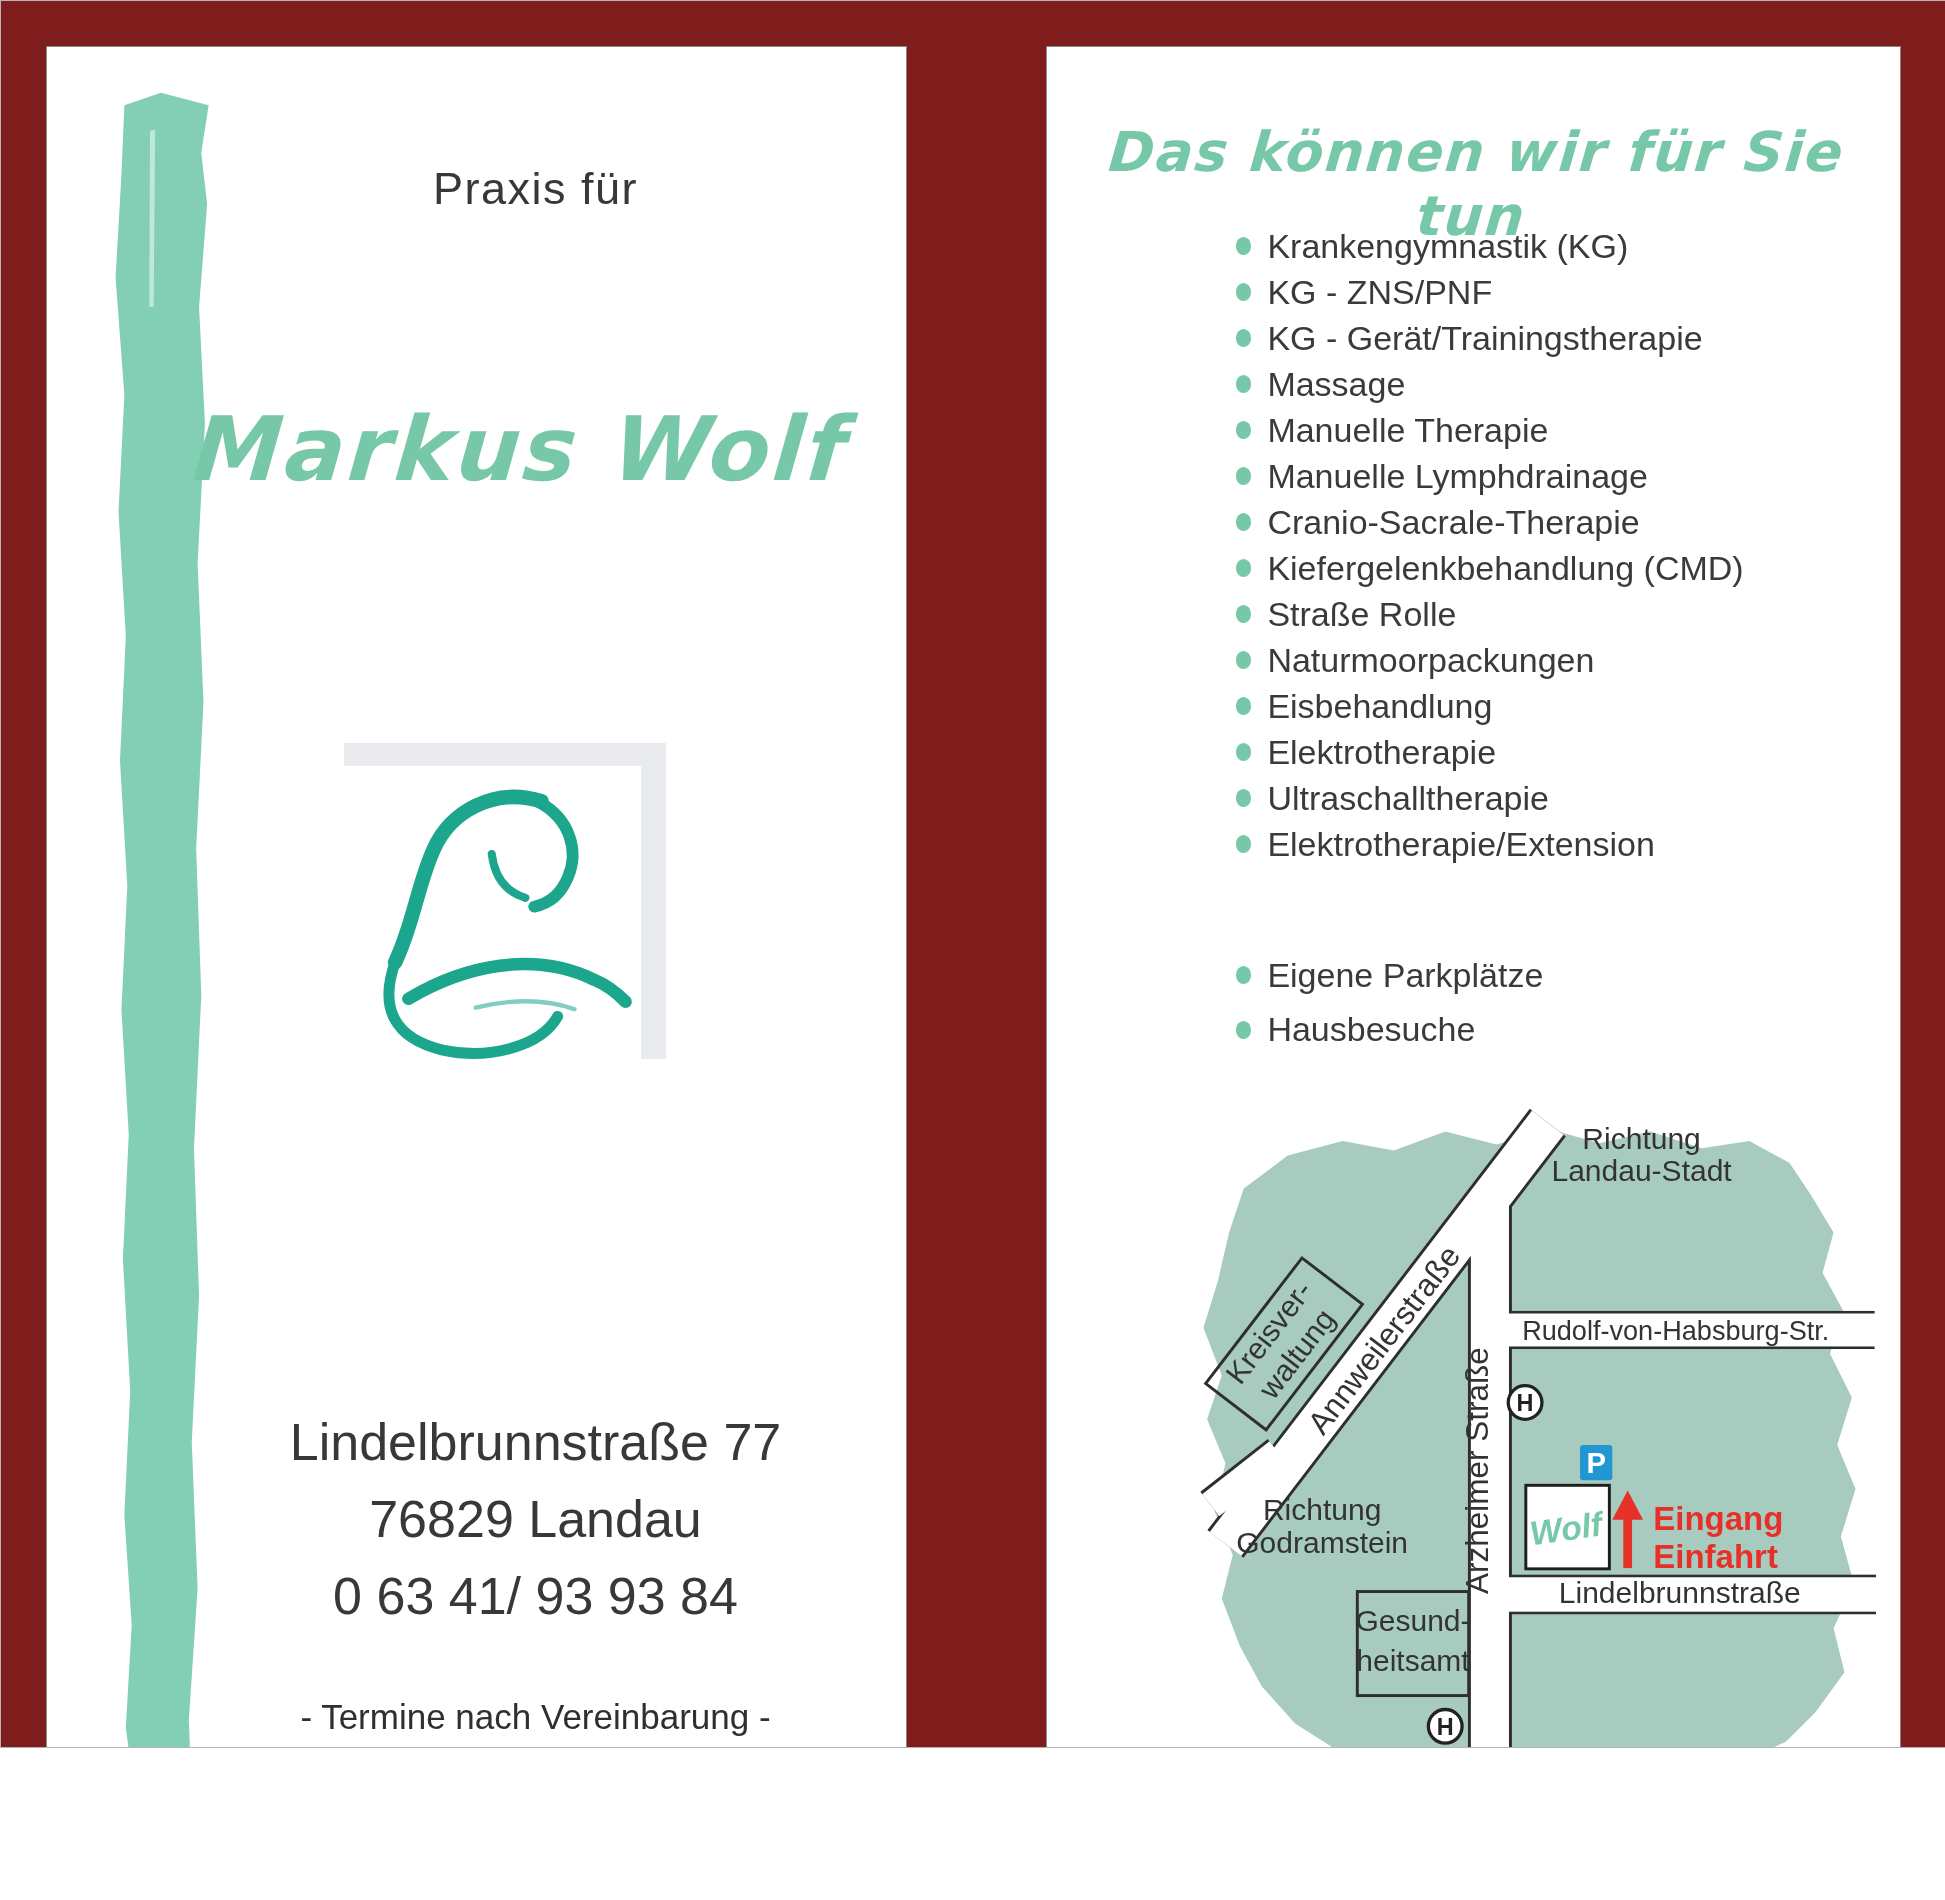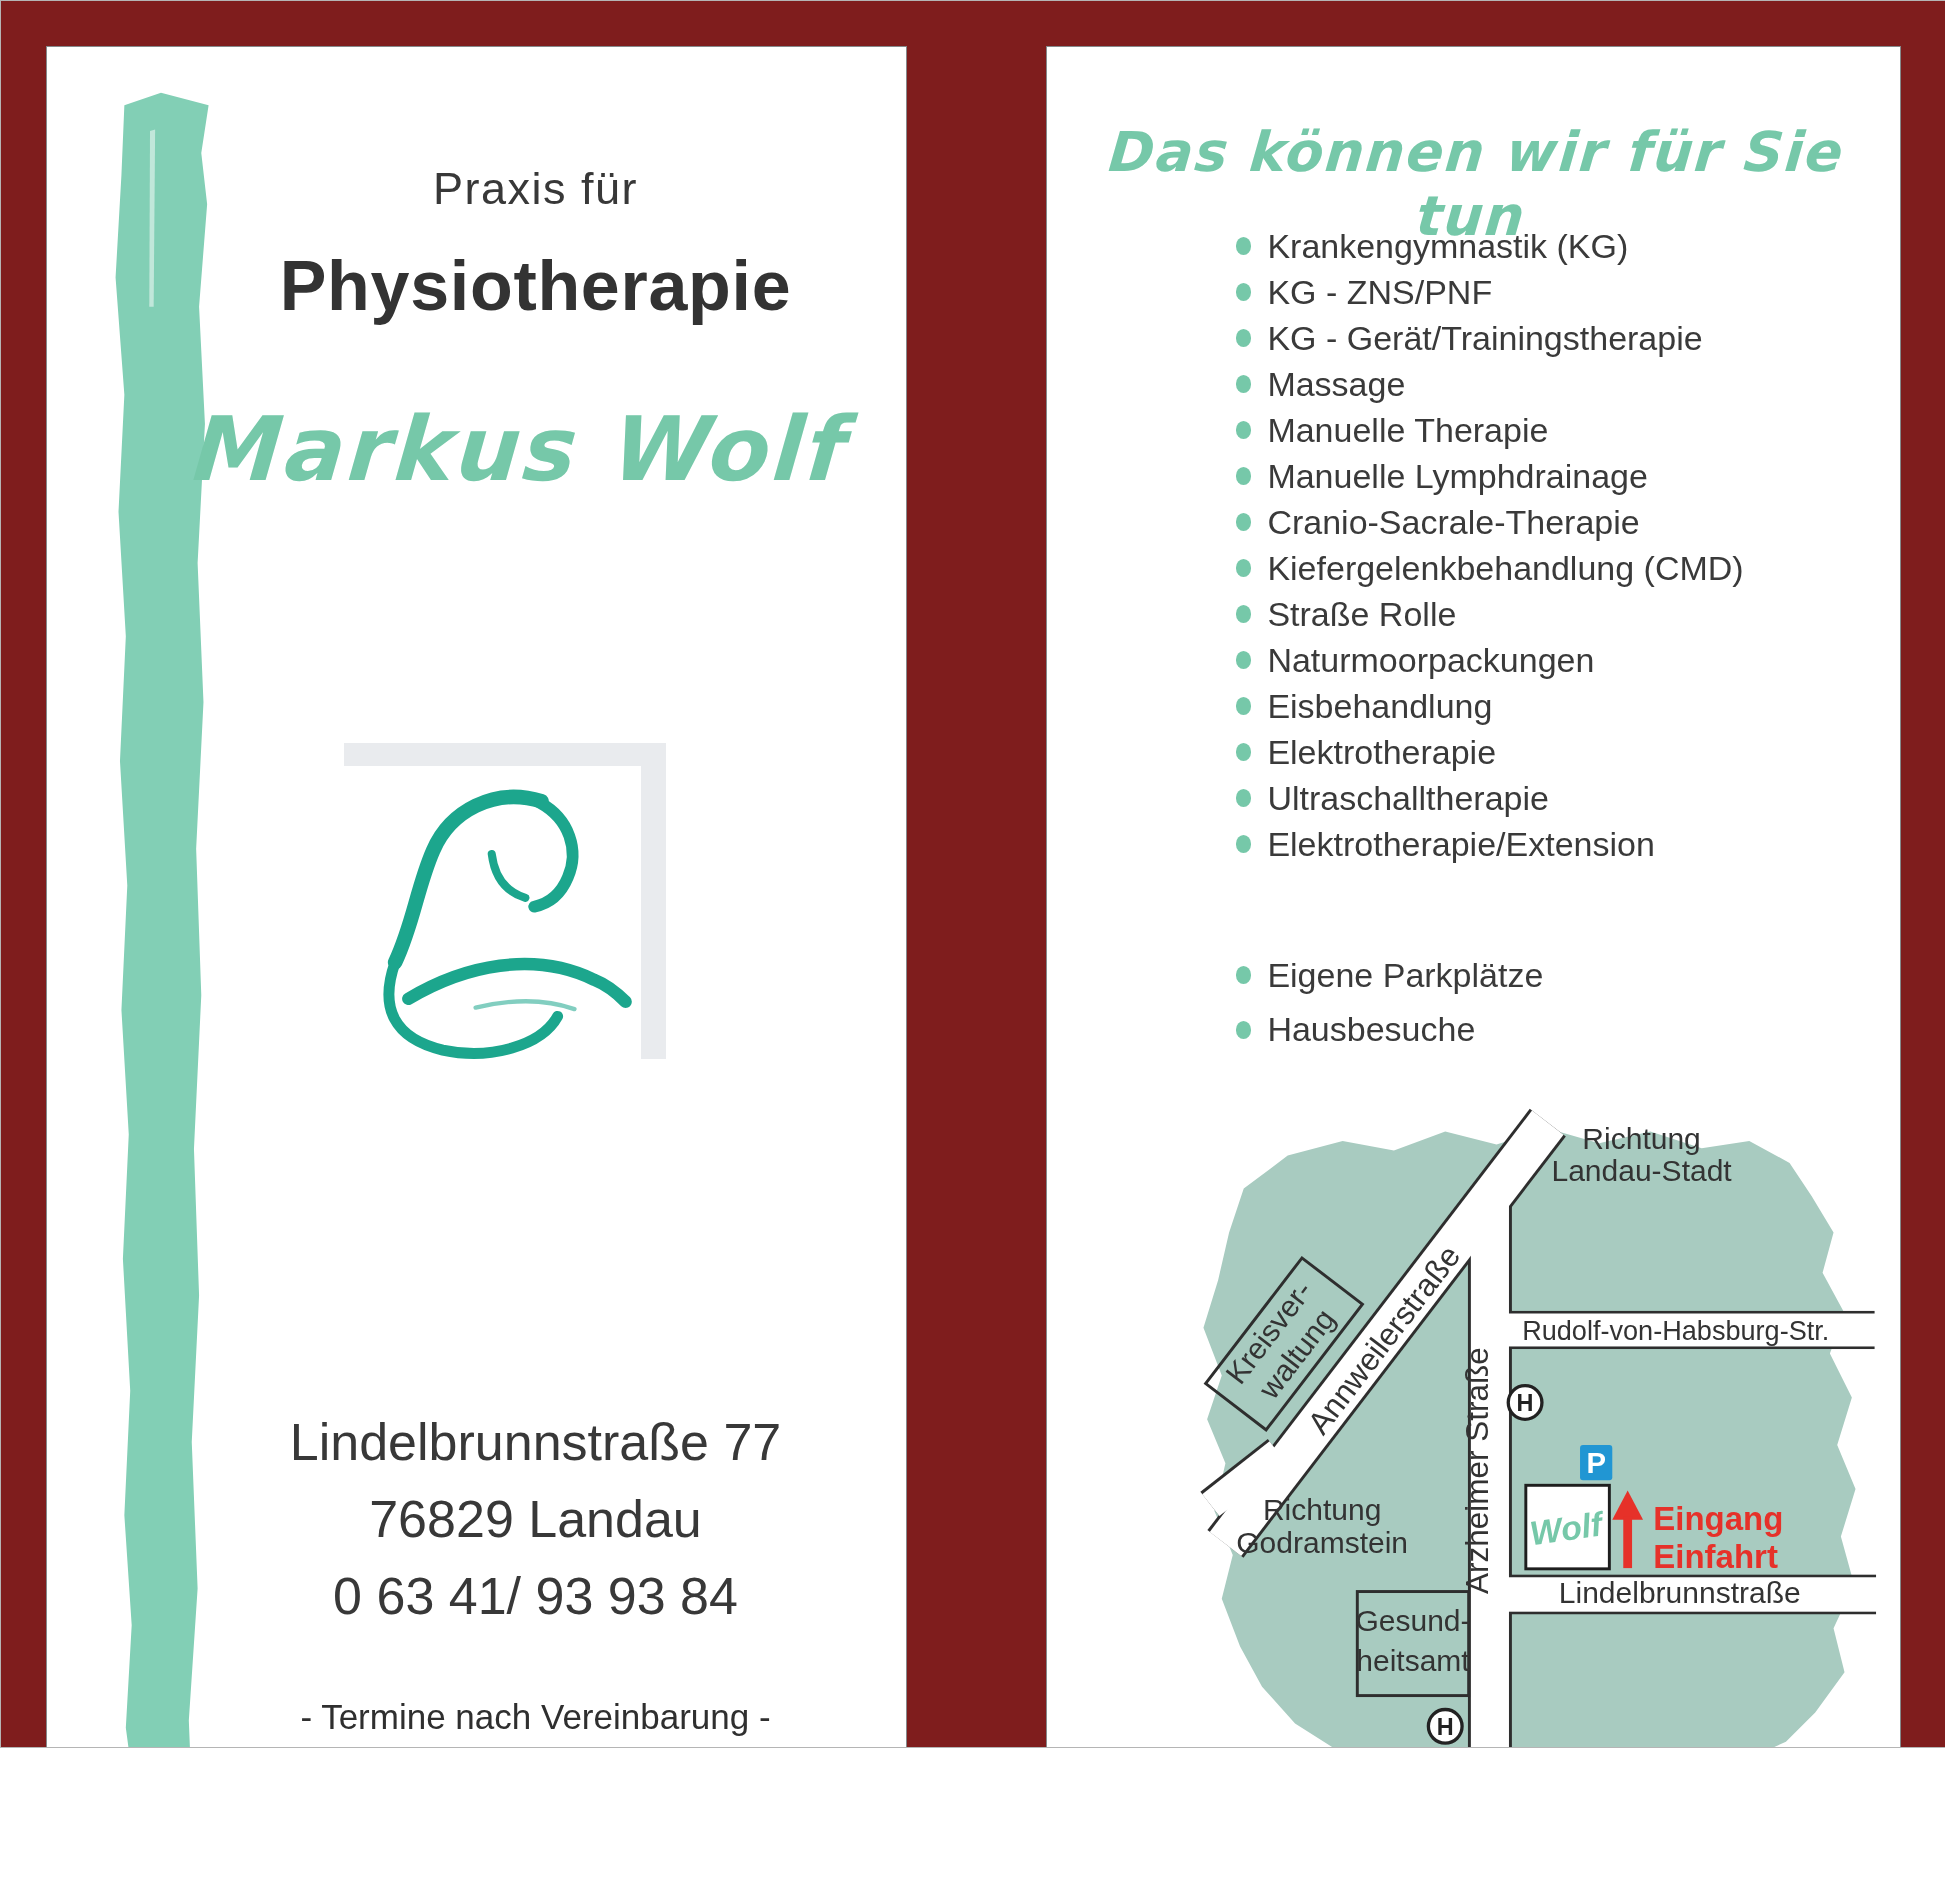--- a/index.html
+++ b/index.html
@@ -37,21 +37,20 @@
 
     <svg class="abs" style="left:26px;top:40px;" width="154" height="1736" viewBox="0 0 210 2370">
       <path fill="#82cfb5" d="M70,25 L120,8 L185,25 L175,90 L183,160 L172,300 L180,460 L170,650 L178,840 L168,1040
         L175,1240 L165,1450 L172,1650 L162,1850 L170,2050 L158,2230 L162,2330 L140,2365 L122,2320 L112,2368
         L96,2290 L86,2345 L72,2240 L80,2100 L70,1950 L78,1780 L68,1600 L76,1430 L66,1260 L74,1090 L64,920
         L72,750 L62,580 L70,420 L58,260 L66,120 Z"></path>
       <path fill="#fff" opacity="0.5" d="M105,60 L112,58 L110,300 L104,300 Z"></path>
     </svg>
 
     <div class="abs center praxis1">Praxis für</div>
-    <div class="abs center praxis2">Physiotherapie</div>
     <div class="abs center owner script">Markus Wolf</div>
 
     <div class="abs logo-shadow"></div>
     <div class="abs logo-white">
       <svg width="319" height="293" viewBox="0 0 436 400">
         <g fill="none" stroke="#1ca68d" stroke-linecap="round">
           <path d="M300,48 C235,28 175,62 152,115 C130,165 125,215 100,268" stroke-width="20"></path>
           <path d="M298,50 C338,72 352,115 336,152 C326,176 310,188 290,192" stroke-width="16"></path>
           <path d="M232,120 C236,152 252,172 278,180" stroke-width="11"></path>
           <path d="M118,318 C195,272 290,252 372,292 C392,300 405,312 415,322" stroke-width="17"></path>

